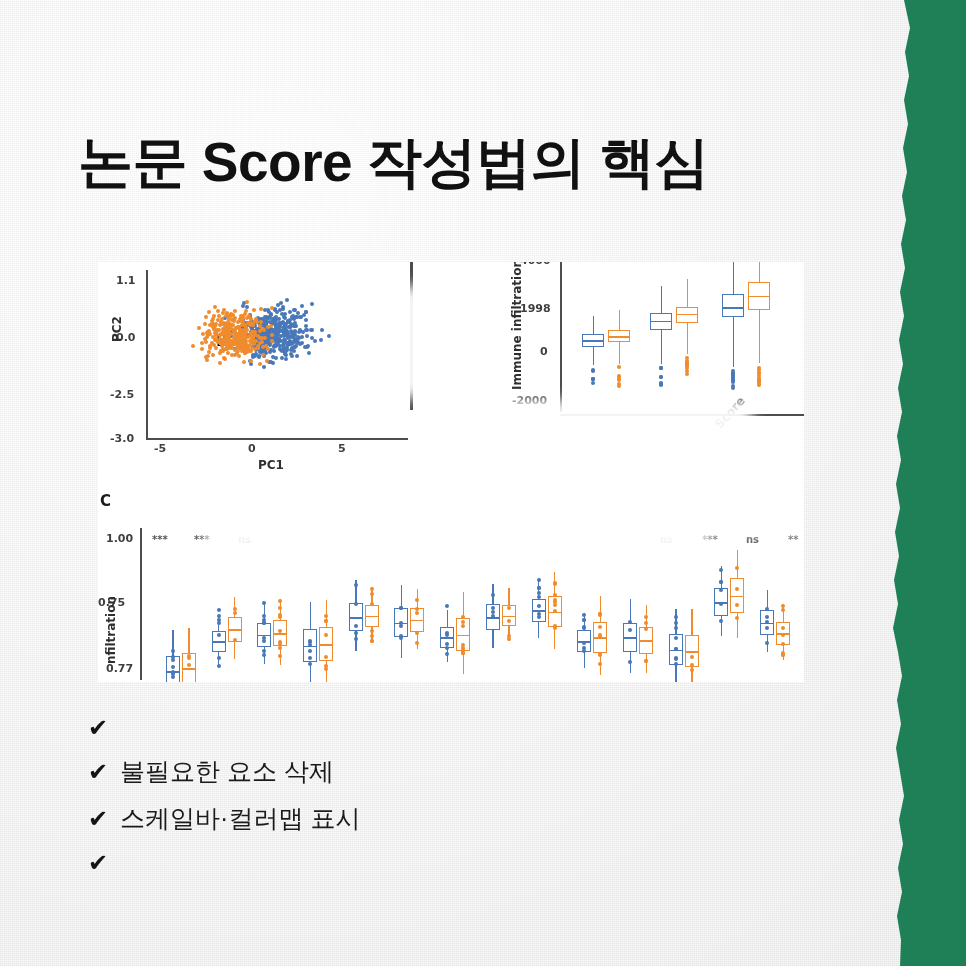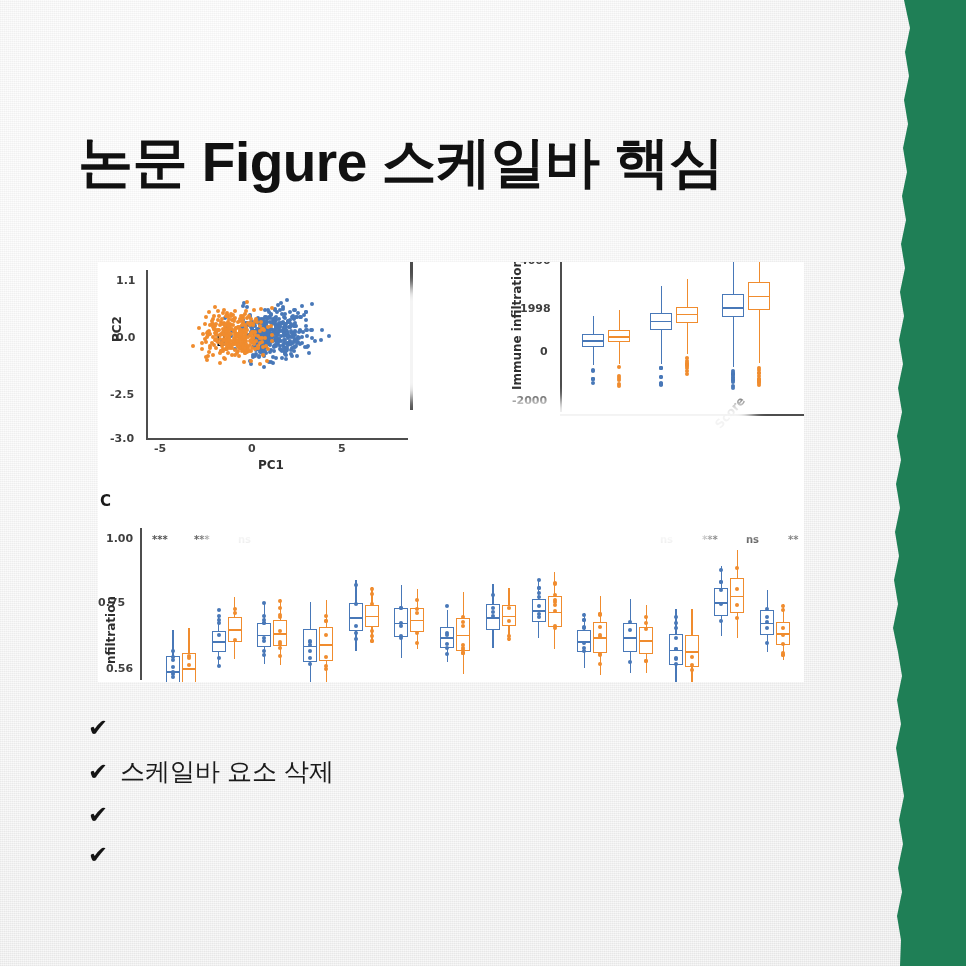--- a/index.html
+++ b/index.html
@@ -169,21 +169,21 @@
                L31,940 L27,916 L32,892 L28,868 L33,844 L29,820
                L34,796 L30,772 L26,748 L31,724 L27,700 L32,676
                L28,652 L23,628 L28,604 L24,580 L29,556 L25,532
                L30,508 L26,484 L31,460 L27,436 L32,412 L28,388
                L33,364 L29,340 L34,316 L30,292 L35,268 L31,244
                L36,220 L32,196 L37,172 L33,148 L38,124 L34,100
                L39,76 L35,52 L40,28 Z" fill="#1f7f56"></path>
     </svg>
   </div>
 
-  <div class="title">논문 Figure 스케일바 핵심</div>
+  <div class="title">논문 Score 작성법의 핵심</div>
 
   <div class="figure">
 
     <div class="panel panel-a">
 
       <div class="axis-line" style="left:48px; top:8px; width:2px; height:168px;"></div>
 
       <div class="axis-line" style="left:48px; top:176px; width:262px; height:2px;"></div>
 
       <div class="tick-label" style="left:18px; top:12px;">1.1</div>
@@ -1046,21 +1046,21 @@
       <div class="score-label" style="left:214px; top:160px;">Score</div>
     </div>
 
     <div class="panel panel-c">
       <div class="panel-label" style="left:2px; top:0px;">C</div>
 
       <div class="axis-line" style="left:42px; top:36px; width:2px; height:152px;"></div>
 
       <div class="tick-label" style="left:8px; top:40px;">1.00</div>
       <div class="tick-label" style="left:0; top:104px;">0.75</div>
-      <div class="tick-label" style="left:8px; top:170px;">0.56</div>
+      <div class="tick-label" style="left:8px; top:170px;">0.77</div>
 
       <div class="axis-title vert" style="left:6px; top:172px;">nfiltration</div>
 
       <div class="sig-label" style="left:54px; top:42px;">***</div>
       <div class="sig-label" style="left:96px; top:42px;">***</div>
       <div class="sig-label" style="left:140px; top:42px;">ns</div>
       <div class="sig-label" style="left:562px; top:42px;">ns</div>
       <div class="sig-label" style="left:604px; top:42px;">***</div>
       <div class="sig-label" style="left:648px; top:42px;">ns</div>
       <div class="sig-label" style="left:690px; top:42px;">**</div>
@@ -1332,23 +1332,24 @@
     <div class="blur-patch" style="left:108px; top:240px; width:500px; height:52px;"></div>
     <div class="blur-patch" style="left:560px; top:238px; width:150px; height:34px;"></div>
   </div>
 
   <div class="bullets">
     <div class="bullet-row">
       <span class="check">✔</span>
     </div>
     <div class="bullet-row">
       <span class="check">✔</span>
-      <span class="bullet-text">스케일바 요소 삭제</span>
+      <span class="bullet-text">불필요한 요소 삭제</span>
     </div>
     <div class="bullet-row">
       <span class="check">✔</span>
+      <span class="bullet-text">스케일바·컬러맵 표시</span>
     </div>
     <div class="bullet-row">
       <span class="check">✔</span>
     </div>
   </div>
 
 </div>
 
 </body></html>

